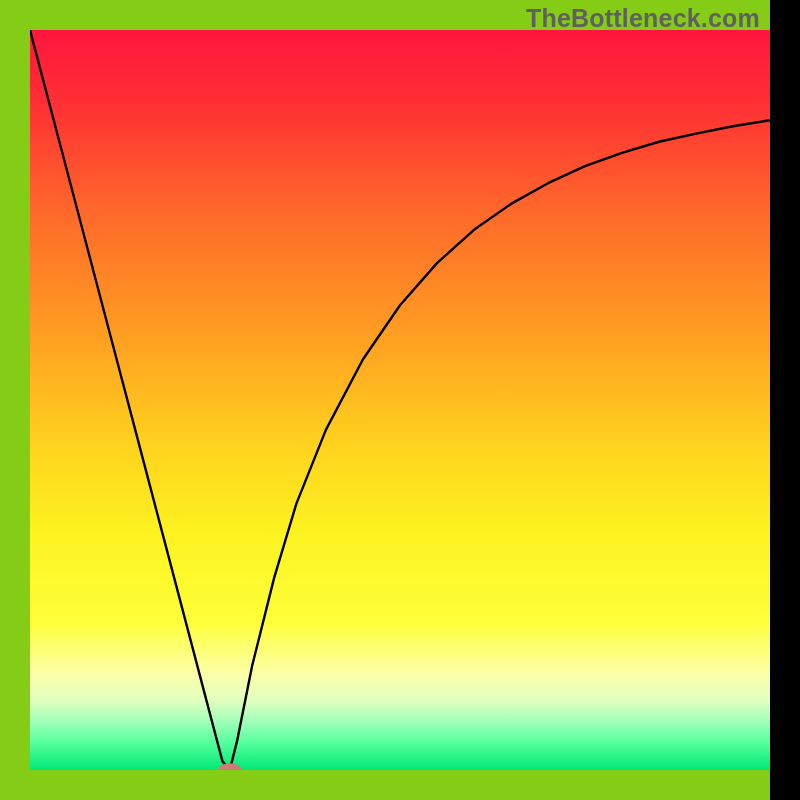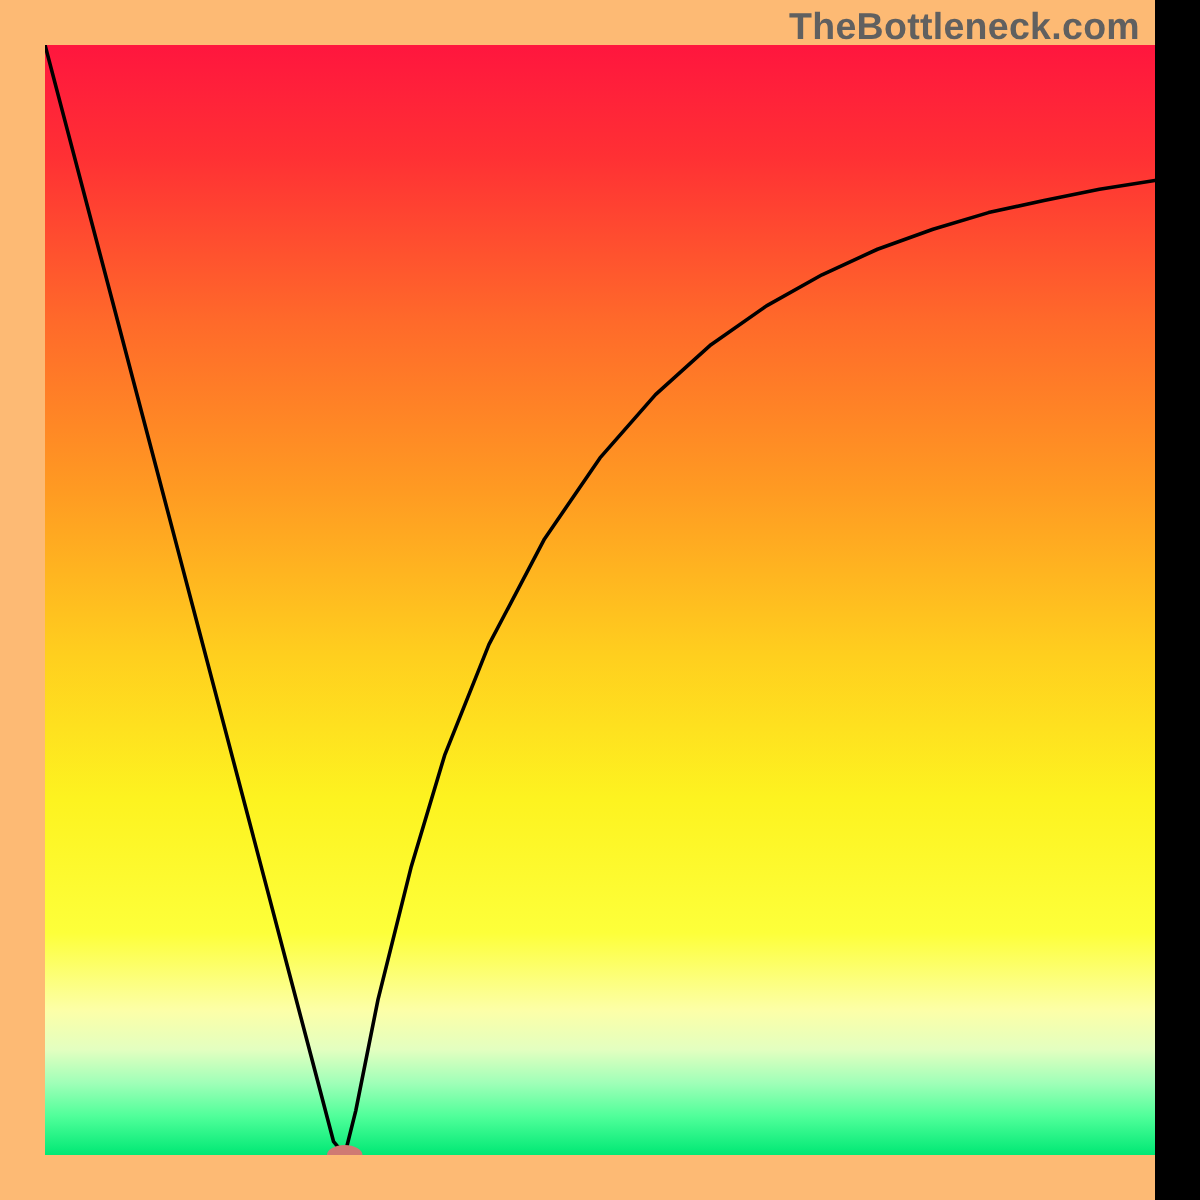--- a/index.html
+++ b/index.html
@@ -8,21 +8,21 @@
     width: 800px;
     height: 800px;
     overflow: hidden;
     background: #000;
     font-family: Arial, Helvetica, sans-serif;
   }
   .frame {
     position: relative;
     width: 770px;
     height: 800px;
-    background: #fdba74;
+    background: #84cc16;
   }
   .plot {
     position: absolute;
     left: 30px;
     top: 30px;
     width: 740px;
     height: 740px;
     overflow: hidden;
   }
   .watermark {

